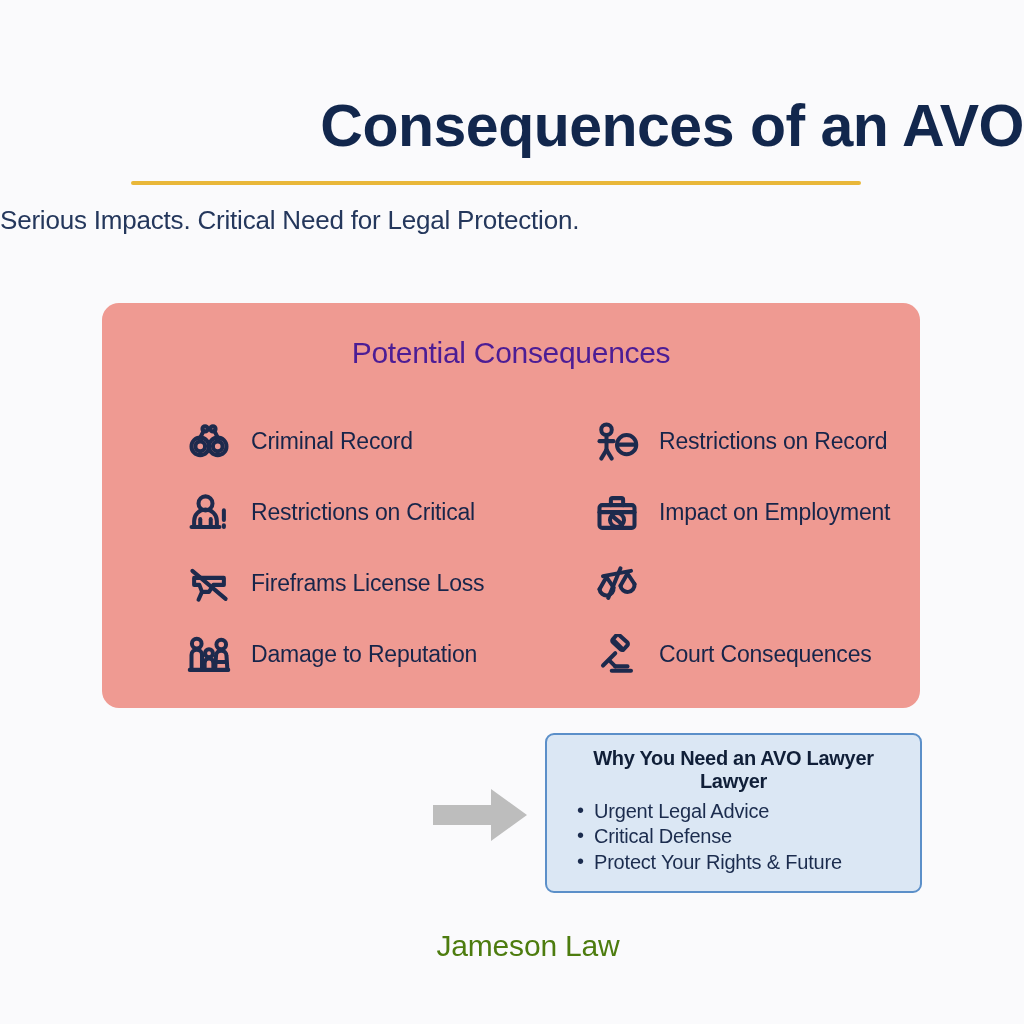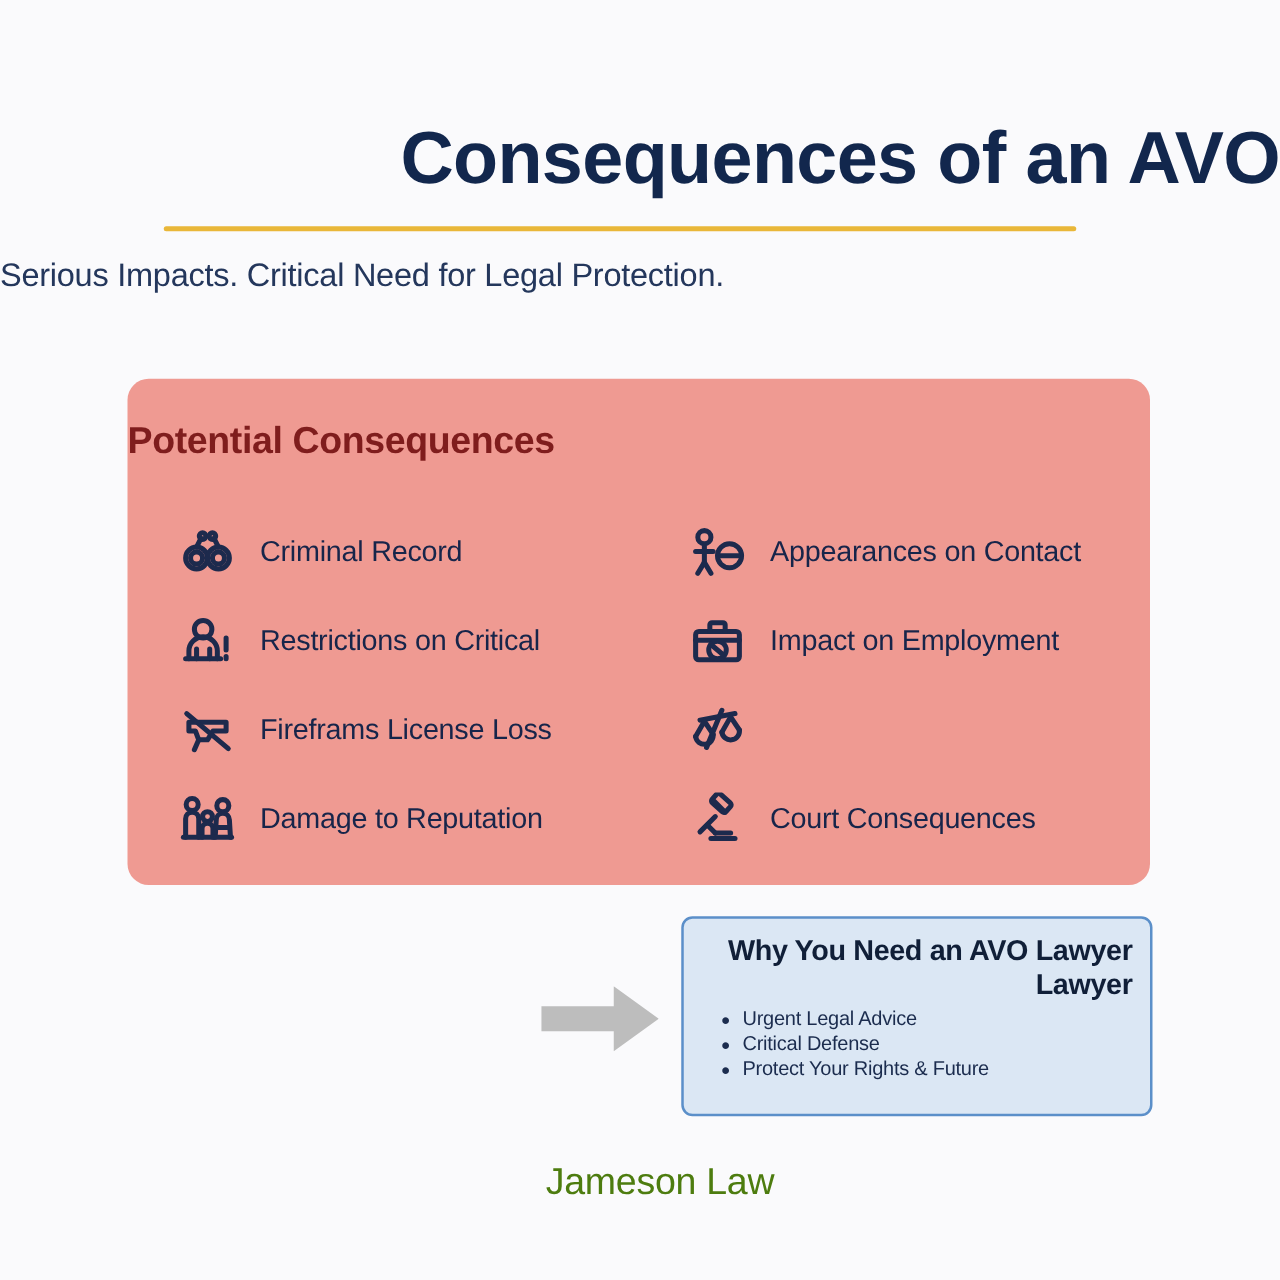--- a/index.html
+++ b/index.html
@@ -66,42 +66,43 @@
     width: 818px;
     height: 405px;
     background: #ef9a92;
     border-radius: 17px;
   }
 
   .panel-title {
     position: absolute;
     left: 0; top: 33px;
     width: 818px;
-    text-align: left;
+    text-align: center;
     font-size: 30px;
-    font-weight: bold;
-    color: #7f1d1d;
+    font-weight: normal;
+    color: #4c1d95;
     letter-spacing: -0.3px;
   }
 
   .cols {
     position: absolute;
     left: 0;
     top: 97px;
     width: 818px;
     height: 290px;
     display: flex;
   }
 
   .col {
     width: 50%;
     display: flex;
     flex-direction: column;
     justify-content: flex-start;
     padding-top: 6px;
+    margin-left: 43px;
   }
 
   .col-left  { padding-left: 38px; }
   .col-right { padding-left: 37px; }
 
   .item {
     height: 77px;
     display: flex;
     align-items: center;
     gap: 16px;
@@ -151,37 +152,37 @@
     top: 733px;
     width: 377px;
     height: 160px;
     background: #dbe7f4;
     border: 2px solid #5b8fc9;
     border-radius: 9px;
     padding: 12px 14px 0 14px;
   }
 
   .callout-title {
-    font-size: 23px;
+    font-size: 20px;
     font-weight: bold;
     color: #101f38;
-    text-align: right;
+    text-align: center;
     line-height: 1.17;
     letter-spacing: -0.3px;
   }
 
   .callout-list {
     margin-top: 5px;
     padding-left: 16px;
     list-style: none;
   }
 
   .callout-list li {
     position: relative;
-    font-size: 16px;
+    font-size: 20px;
     color: #1b2c4e;
     line-height: 1.27;
     letter-spacing: -0.2px;
     padding-left: 17px;
   }
 
   .callout-list li::before {
     content: "•";
     position: absolute;
     left: 0;
@@ -288,21 +289,21 @@
             <svg viewBox="0 0 48 48">
               <circle cx="12" cy="10" r="6"></circle>
               <path d="M12 18 L12 33"></path>
               <path d="M4 23 L20 23"></path>
               <path d="M12 33 L6 43"></path>
               <path d="M12 33 L18 43"></path>
               <circle cx="35" cy="27" r="11"></circle>
               <path d="M27 27 L43 27"></path>
             </svg>
           </span>
-          <span class="item-label">Appearances on Contact</span>
+          <span class="item-label">Restrictions on Record</span>
         </div>
 
         <div class="item">
           <span class="item-icon">
             <svg viewBox="0 0 48 48">
               <rect x="4" y="15" width="40" height="26" rx="3"></rect>
               <path d="M17 15 L17 9 a2 2 0 0 1 2-2 L29 7 a2 2 0 0 1 2 2 L31 15"></path>
               <path d="M4 23 L44 23"></path>
               <circle cx="24" cy="32" r="8"></circle>
               <path d="M18 27 L30 37"></path>

